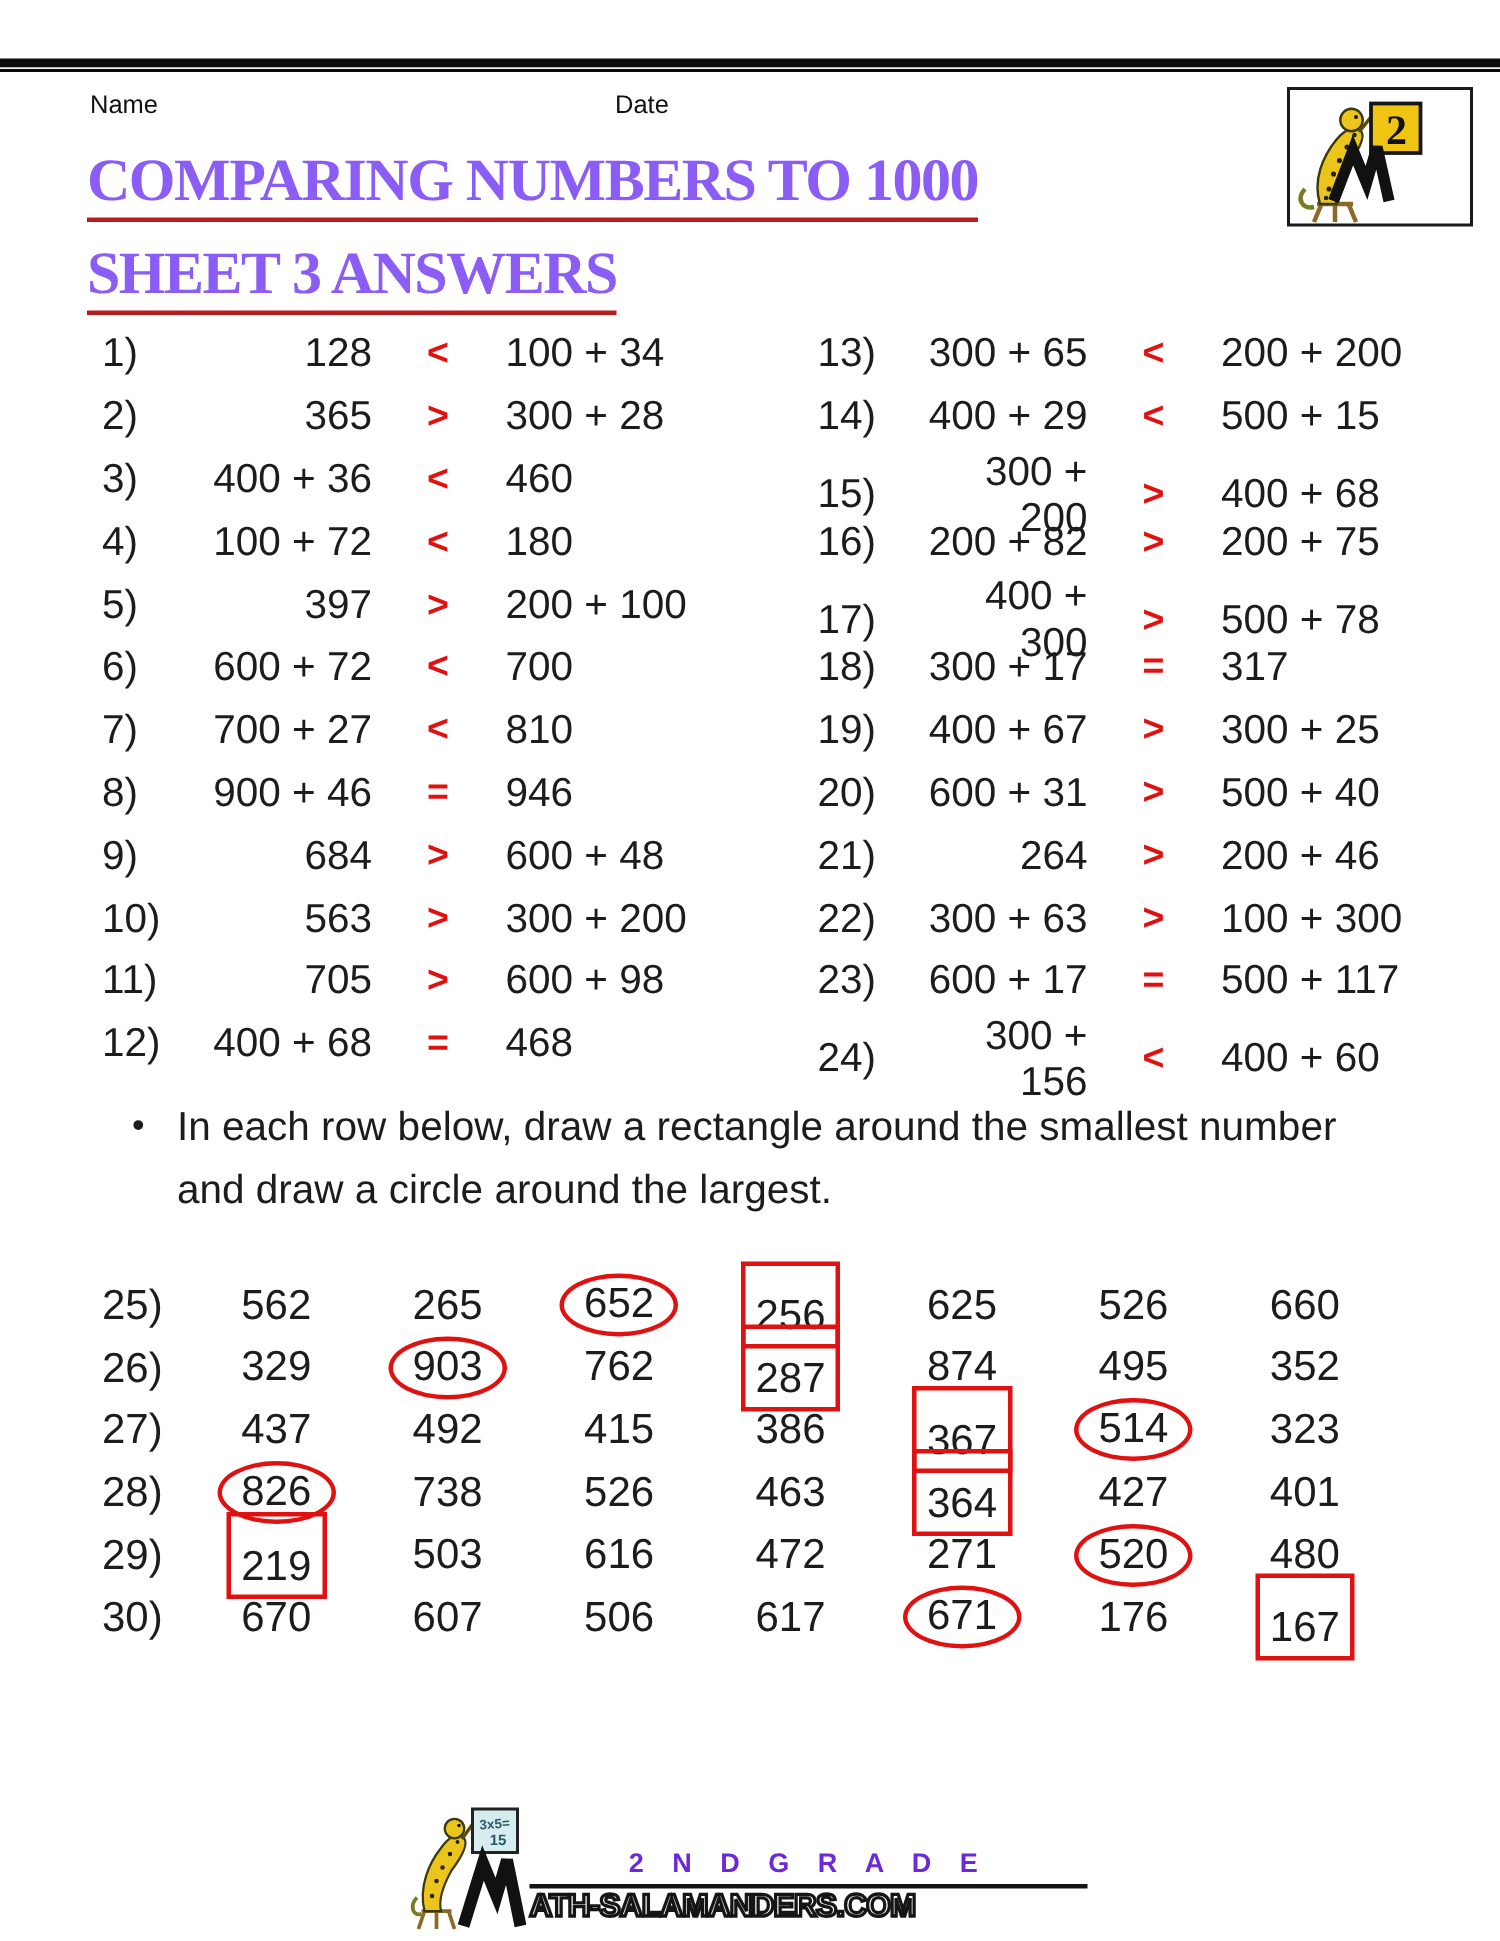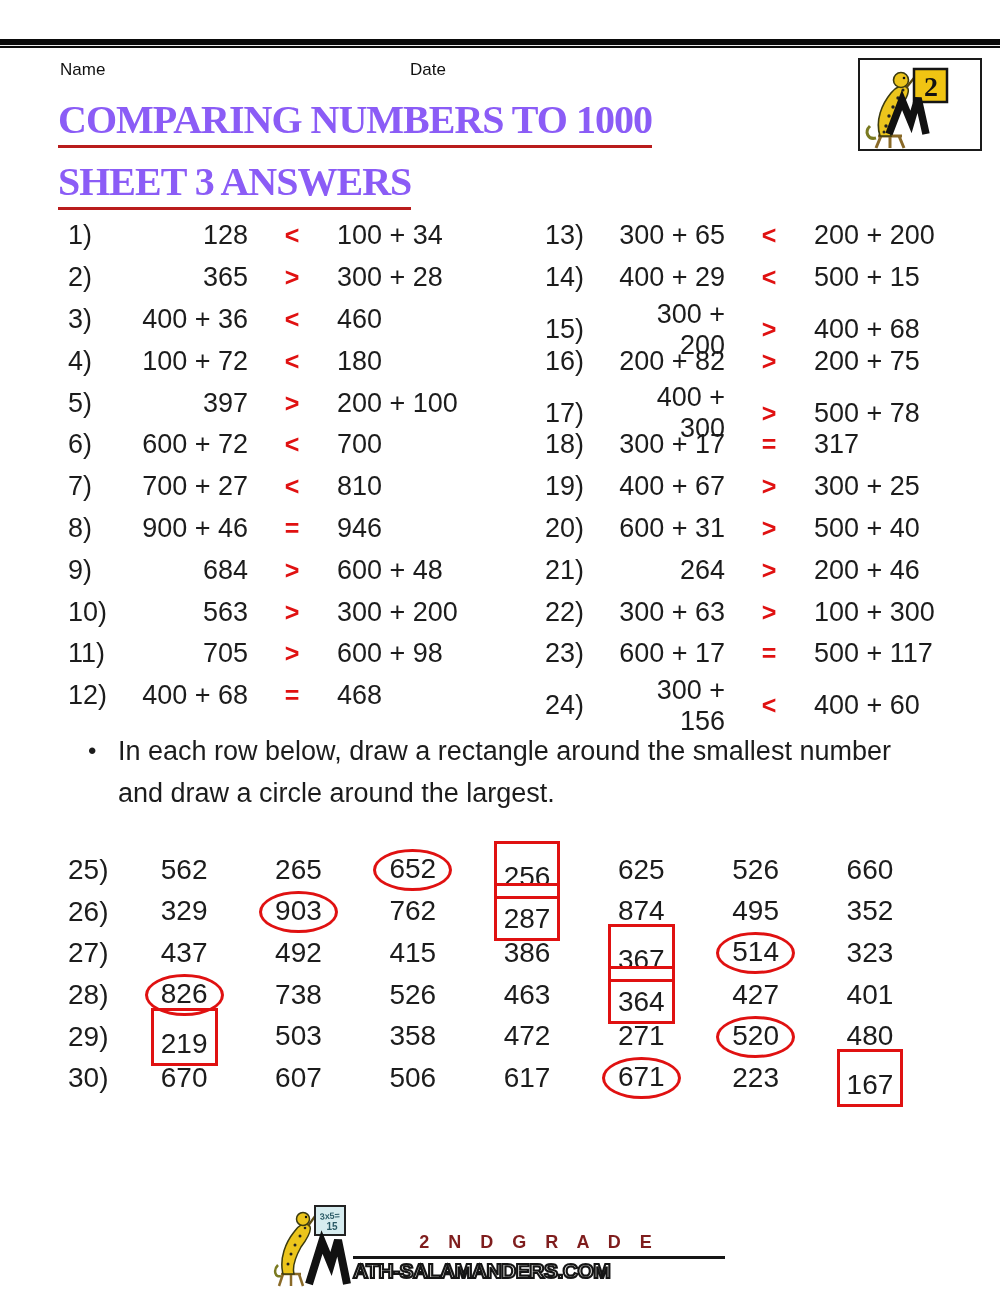--- a/index.html
+++ b/index.html
@@ -53,21 +53,21 @@
   .g-cell{text-align:center;}
   .mark{display:inline-block;line-height:1;padding:3px 2px 4px;}
   .mark-circle{border:3.5px solid #e01111;border-radius:50%;padding:3px 13px 5px;}
   .mark-rect{border:3.5px solid #e01111;padding:19px 7px 5px;}
 
   
   .footer{position:absolute;left:273px;top:1198px;width:460px;height:92px;}
   .footer-art{position:absolute;left:0;bottom:2px;width:78px;height:88px;}
   .footer-right{position:absolute;left:80px;bottom:8px;width:372px;
                 display:flex;flex-direction:column;align-items:center;}
-  .grade-text{font-size:18px;font-weight:bold;letter-spacing:7px;color:#7f1d1d;
+  .grade-text{font-size:18px;font-weight:bold;letter-spacing:7px;color:#6d28d9;
               margin-bottom:3px;white-space:nowrap;}
   .footer-line{width:100%;height:3px;background:#151515;}
   .wordmark{margin-top:1px;font-size:21px;font-weight:bold;letter-spacing:-0.5px;
             white-space:nowrap;color:#fbfbf7;-webkit-text-stroke:2.2px #151515;
             text-shadow:0 0 1px #151515;line-height:1.05;align-self:flex-start;}
 </style>
 </head>
 <body>
 
 <div class="top-rule">
@@ -313,34 +313,34 @@
       <span class="g-cell"><span class="mark mark-none">526</span></span>
       <span class="g-cell"><span class="mark mark-none">463</span></span>
       <span class="g-cell"><span class="mark mark-rect">364</span></span>
       <span class="g-cell"><span class="mark mark-none">427</span></span>
       <span class="g-cell"><span class="mark mark-none">401</span></span>
     </div>
     <div class="grid-row">
       <span class="g-label">29)</span>
       <span class="g-cell"><span class="mark mark-rect">219</span></span>
       <span class="g-cell"><span class="mark mark-none">503</span></span>
-      <span class="g-cell"><span class="mark mark-none">358</span></span>
+      <span class="g-cell"><span class="mark mark-none">616</span></span>
       <span class="g-cell"><span class="mark mark-none">472</span></span>
       <span class="g-cell"><span class="mark mark-none">271</span></span>
       <span class="g-cell"><span class="mark mark-circle">520</span></span>
       <span class="g-cell"><span class="mark mark-none">480</span></span>
     </div>
     <div class="grid-row">
       <span class="g-label">30)</span>
       <span class="g-cell"><span class="mark mark-none">670</span></span>
       <span class="g-cell"><span class="mark mark-none">607</span></span>
       <span class="g-cell"><span class="mark mark-none">506</span></span>
       <span class="g-cell"><span class="mark mark-none">617</span></span>
       <span class="g-cell"><span class="mark mark-circle">671</span></span>
-      <span class="g-cell"><span class="mark mark-none">223</span></span>
+      <span class="g-cell"><span class="mark mark-none">176</span></span>
       <span class="g-cell"><span class="mark mark-rect">167</span></span>
     </div>
   </div>
 
 <div class="footer">
   <svg class="footer-art" viewBox="0 0 78 88">
 
     <g stroke="#8a6a28" stroke-width="2.5">
       <line x1="8" y1="74" x2="28" y2="74"></line>
       <line x1="10" y1="74" x2="6" y2="86"></line>

